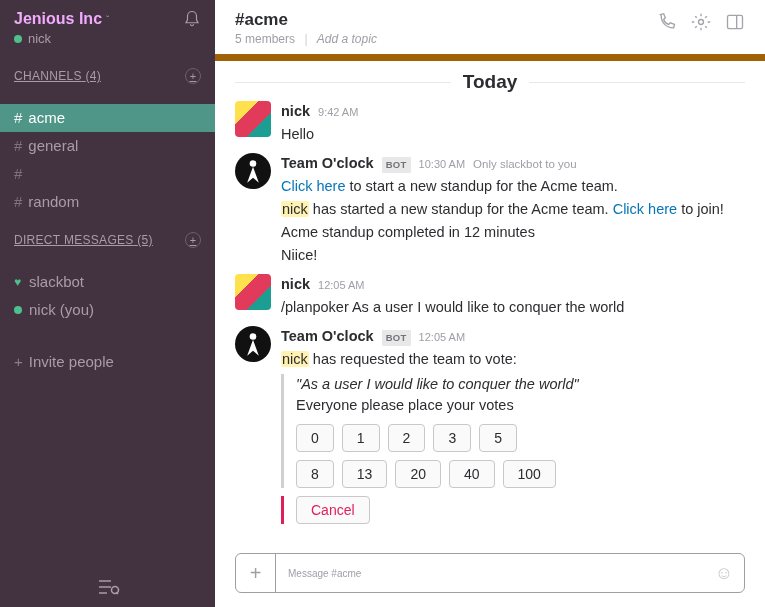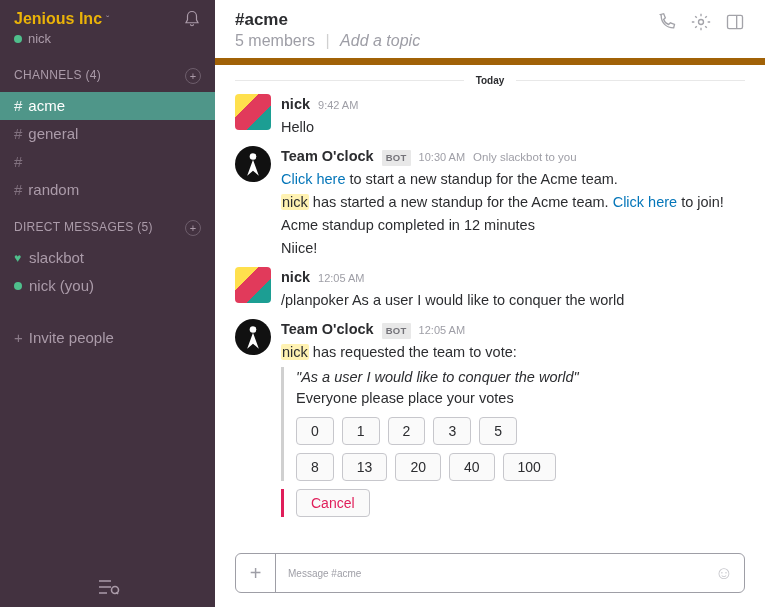--- a/index.html
+++ b/index.html
@@ -1,30 +1,30 @@
 <!DOCTYPE html>
 <html><head>
 <meta charset="utf-8">
 <style>
 * { margin:0; padding:0; box-sizing:border-box; font-family:-apple-system,BlinkMacSystemFont,"Segoe UI",Helvetica,Arial,sans-serif; }
 body { width:765px; height:607px; display:flex; overflow:hidden; background:#fff; }
 
 
 .sidebar { width:215px; height:100%; background:#433240; color:#ab9ba9; display:flex; flex-direction:column; position:relative; }
 .sb-head { padding:10px 14px 6px; display:flex; align-items:flex-start; justify-content:space-between; }
-.team { font-weight:700; color:#eab308; font-size:16px; }
+.team { font-weight:700; color:#f0abfc; font-size:16px; }
 .team-caret { font-size:10px; margin-left:4px; color:#ab9ba9; }
 .presence-row { display:flex; align-items:center; gap:6px; margin-top:3px; }
 .dot { width:8px; height:8px; border-radius:50%; background:#4fbf8c; display:inline-block; }
 .dot.heart { background:transparent; color:#4fbf8c; font-size:12px; line-height:8px; }
 .sb-user { font-size:13px; color:#ab9ba9; }
 .bell { width:18px; height:18px; stroke:#ab9ba9; fill:none; stroke-width:1.6; }
 
 .sb-section { margin-top:16px; }
-.sb-sec-head { display:flex; justify-content:space-between; align-items:flex-start; padding:0 14px 8px; font-size:12px; letter-spacing:.3px; }
+.sb-sec-head { display:flex; justify-content:space-between; align-items:center; padding:0 14px 20px; font-size:12px; letter-spacing:.3px;text-decoration:underline; }
 .sb-sec-title { text-transform:uppercase; }
 .plus-circ { width:16px; height:16px; border:1px solid #6e5e6c; border-radius:50%; display:inline-flex; align-items:center; justify-content:center; font-size:11px; line-height:1; color:#ab9ba9; cursor:pointer; }
 
 .ch-item { padding:2px 14px; font-size:15px; line-height:24px; display:flex; align-items:center; gap:6px; cursor:pointer; }
 .ch-item.active { background:#4f9689; color:#fff; }
 .hash { opacity:.6; }
 .ch-item.active .hash { opacity:.9; }
 
 .dm-item { padding:2px 14px; font-size:15px; line-height:24px; display:flex; align-items:center; gap:7px; cursor:pointer; }
 
@@ -32,30 +32,30 @@
 .invite .pl { opacity:.7; margin-right:6px; }
 
 .sb-foot { position:absolute; bottom:10px; left:0; right:0; display:flex; justify-content:center; }
 .sb-foot svg { width:24px; height:20px; fill:none; stroke:#ab9ba9; stroke-width:1.6; }
 
 
 .main { flex:1; height:100%; display:flex; flex-direction:column; background:#fff; }
 .header { padding:10px 20px 8px; border-bottom:7px solid #a16207; display:flex; align-items:flex-start; justify-content:space-between; }
 .hd-left { }
 .ch-name { font-weight:700; font-size:17px; color:#2c2d30; }
-.hd-sub { font-size:16px; color:#9e9ea6; margin-top:2px; }
+.hd-sub { font-size:12px; color:#9e9ea6; margin-top:2px; }
 .hd-sub .sep { margin:0 6px; color:#d0d0d0; }
 .hd-sub .addtopic { color:#9e9ea6; font-style:italic; cursor:pointer; }
 .hd-icons { display:flex; gap:14px; align-items:center; margin-top:2px; }
 .hd-icons svg { width:20px; height:20px; fill:none; stroke:#a3a3a9; stroke-width:1.6; }
 
 .messages { flex:1; overflow:auto; padding:0 20px 12px; }
 .daydiv { display:flex; align-items:center; margin:10px 0 6px; }
 .daydiv .line { flex:1; height:1px; background:#e8e8e8; }
-.daydiv .lbl { padding:0 12px; font-size:10px; font-weight:700; color:#2c2d30;text-align:right; }
+.daydiv .lbl { padding:0 12px; font-size:19px; font-weight:700; color:#2c2d30;text-align:right; }
 
 .msg { display:flex; gap:10px; margin-top:8px; }
 .avatar { width:36px; height:36px; border-radius:4px; flex-shrink:0; }
 .av-nick { background:linear-gradient(135deg,#ffe04d 0 33%,#e13a5b 33% 66%,#1c9e93 66% 100%); }
 .av-toc { background:#111; border-radius:50%; display:flex; align-items:center; justify-content:center; }
 .av-toc svg { width:20px; height:24px; fill:#fff; }
 
 .mbody { flex:1; font-size:14.5px; line-height:1.45; color:#2c2d30; }
 .mhead { display:flex; align-items:baseline; gap:8px; flex-wrap:wrap; }
 .mname { font-weight:700; }

